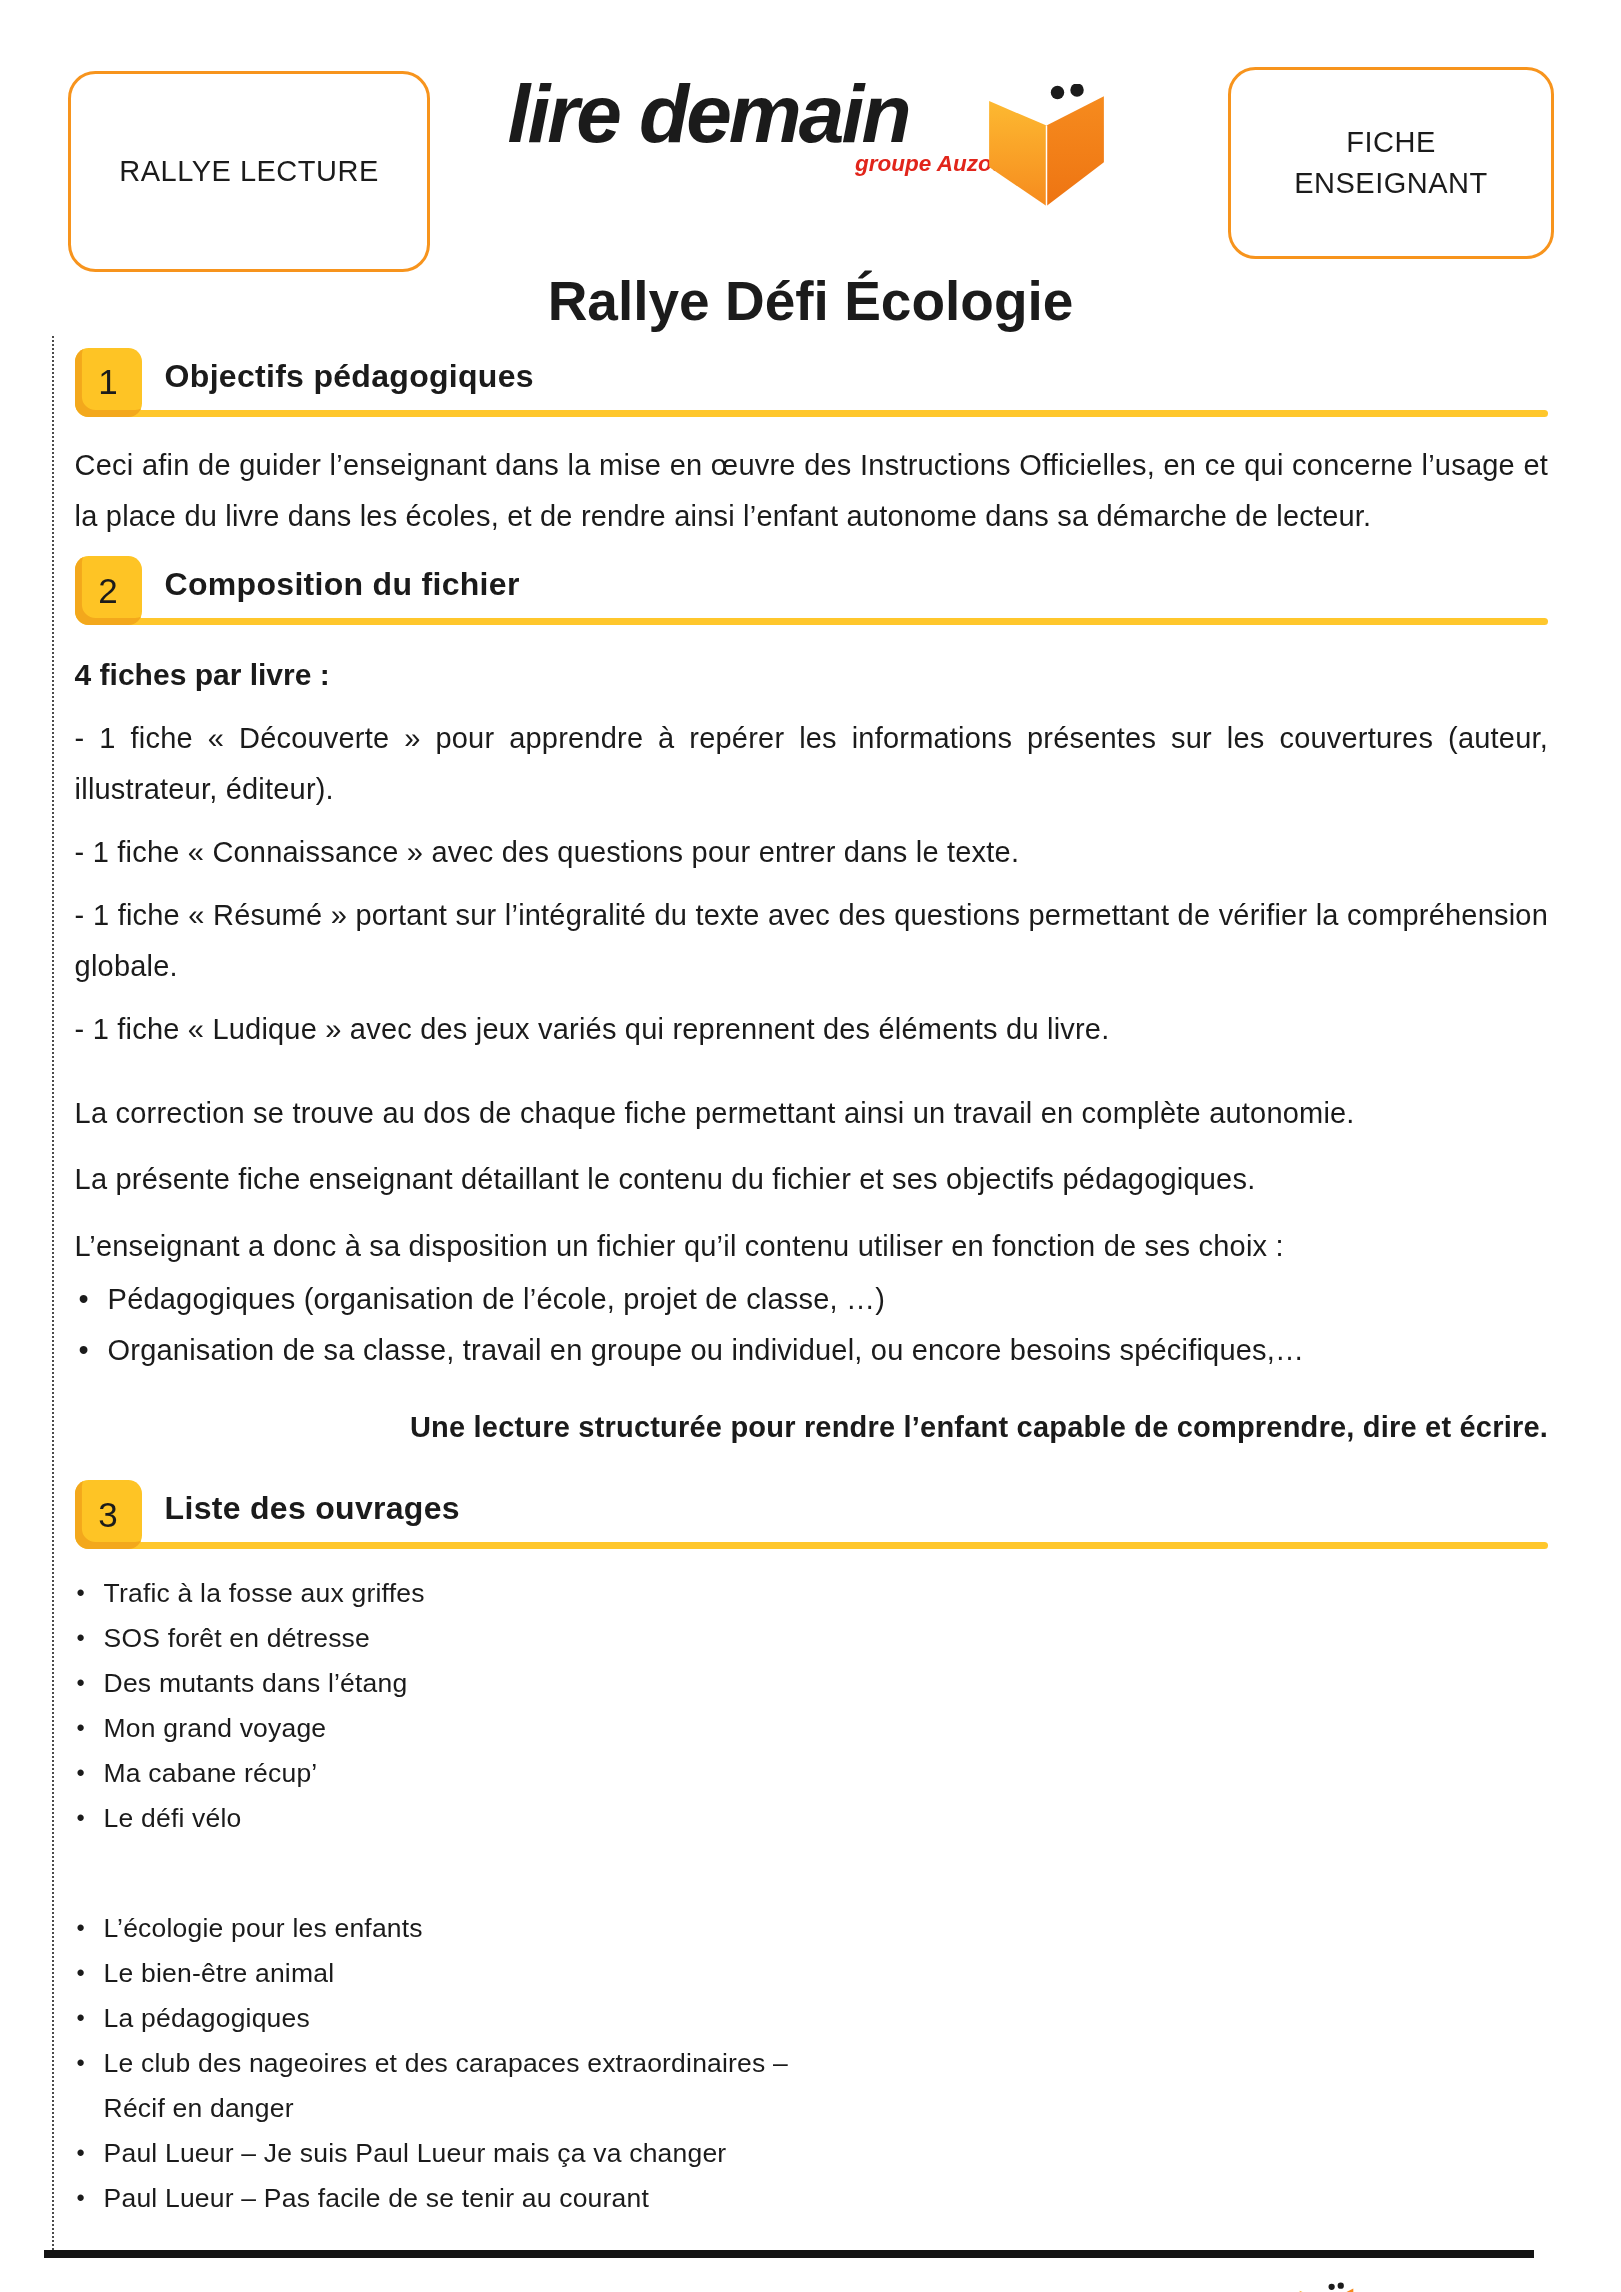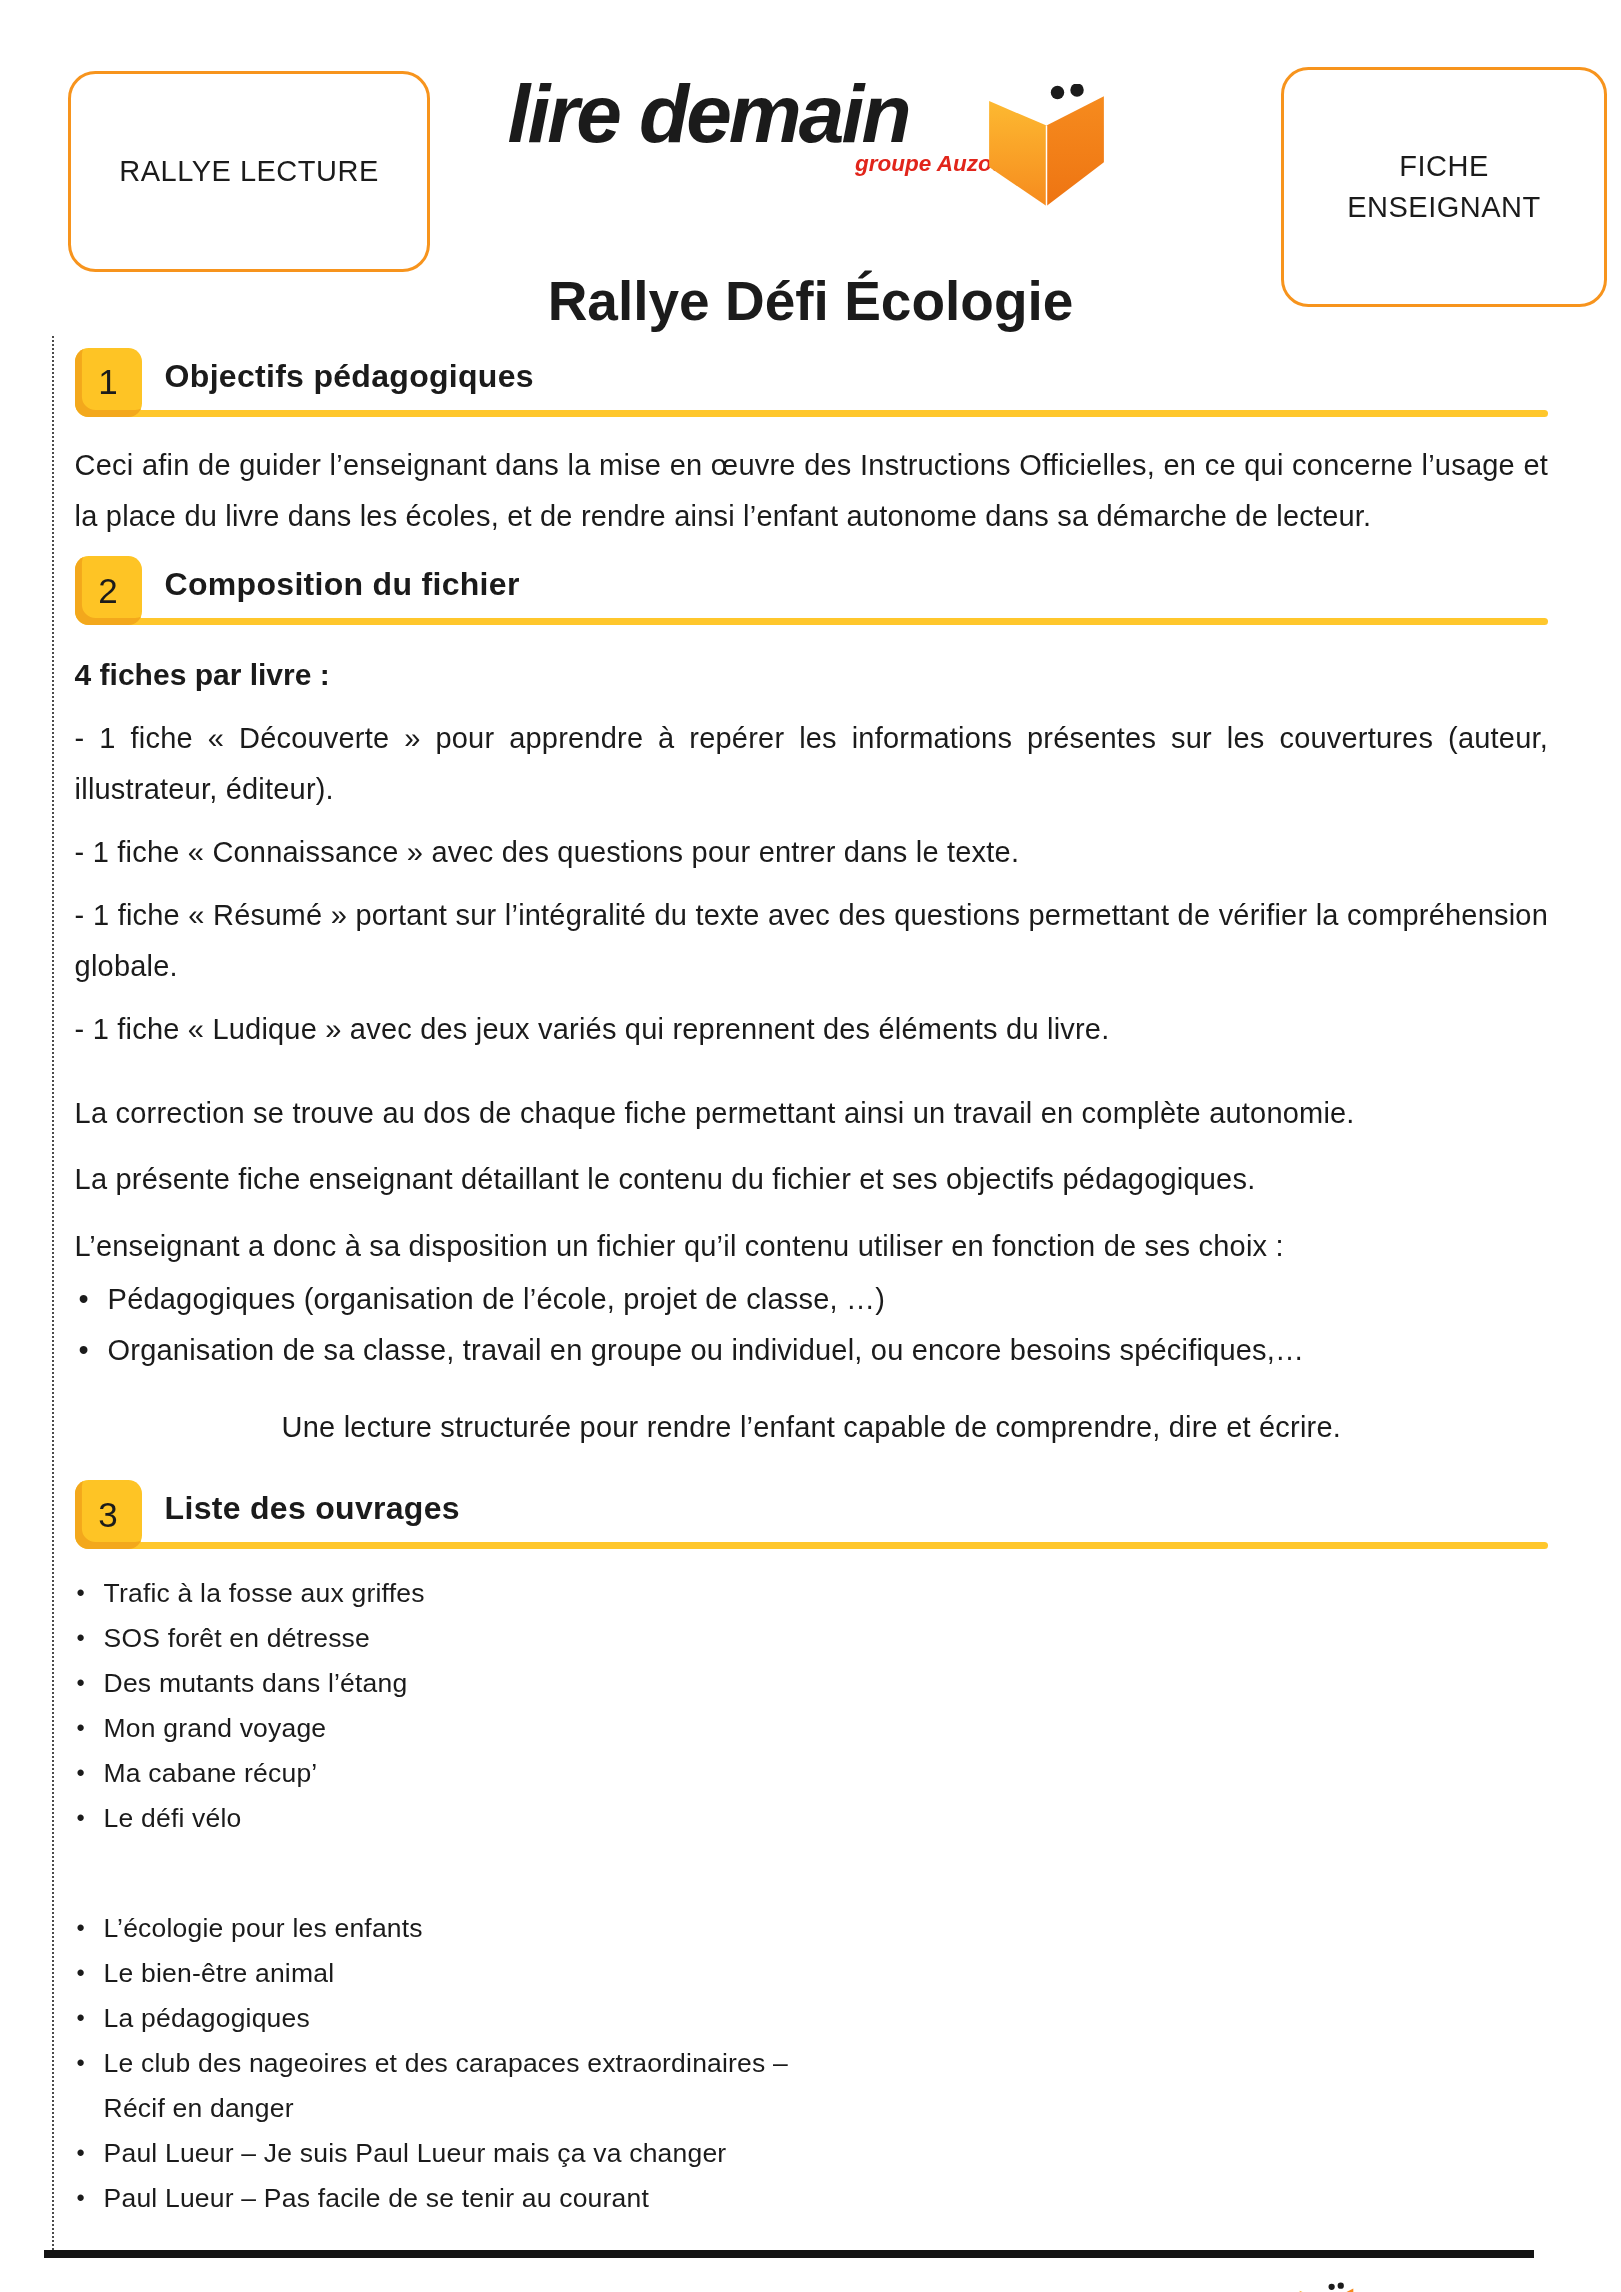--- a/index.html
+++ b/index.html
@@ -19,21 +19,21 @@
     position:absolute;
     border:3.9px solid #F7941D;
     border-radius:27.4px;
     display:flex; flex-direction:column;
     align-items:center; justify-content:center;
     font-size:29px; letter-spacing:0.5px;
     text-align:center; line-height:41px;
     background:#fff;
   }
   .badge-box.left  { left:68px;  top:71px; width:362px; height:201px; }
-  .badge-box.right { left:1281px; top:67px; width:326px; height:240px; }
+  .badge-box.right { left:1228px; top:67px; width:326px; height:192px; }
 
   .logo { position:absolute; left:490px; top:57px; width:676px; height:206px; }
   .logo .logo-text {
     position:absolute; left:17.6px; top:9.8px;
     font-size:82px; font-weight:bold; font-style:italic;
     letter-spacing:-2.9px; white-space:nowrap;
   }
   .logo .logo-group {
     position:absolute; left:365px; top:94px;
     color:#E1251B; font-size:22.5px; font-weight:bold; font-style:italic;
@@ -93,21 +93,21 @@
 
   ul.dot-list { list-style:none; margin:0 0 25.5px 0; padding:0; }
   ul.dot-list li {
     position:relative; padding-left:33px;
     font-size:29px; line-height:51px; letter-spacing:0.2px;
   }
   ul.dot-list li::before {
     content:"•"; position:absolute; left:3.9px; top:0;
   }
 
-  .outro { margin-bottom:27.4px; text-align:center; }
+  .outro { margin-bottom:27.4px; text-align:right;font-weight:bold; }
 
   
   .books { display:flex; margin-top:-2px;flex-direction:column; }
   .books .col1 { width:554px; }
   .books .col2 { flex:1; margin-top:65px; }
   .books ul { list-style:none; margin:0; padding:0; }
   .books li {
     position:relative; padding-left:29px;
     font-size:26.5px; line-height:45px; letter-spacing:0.2px;
     white-space:pre-line;

